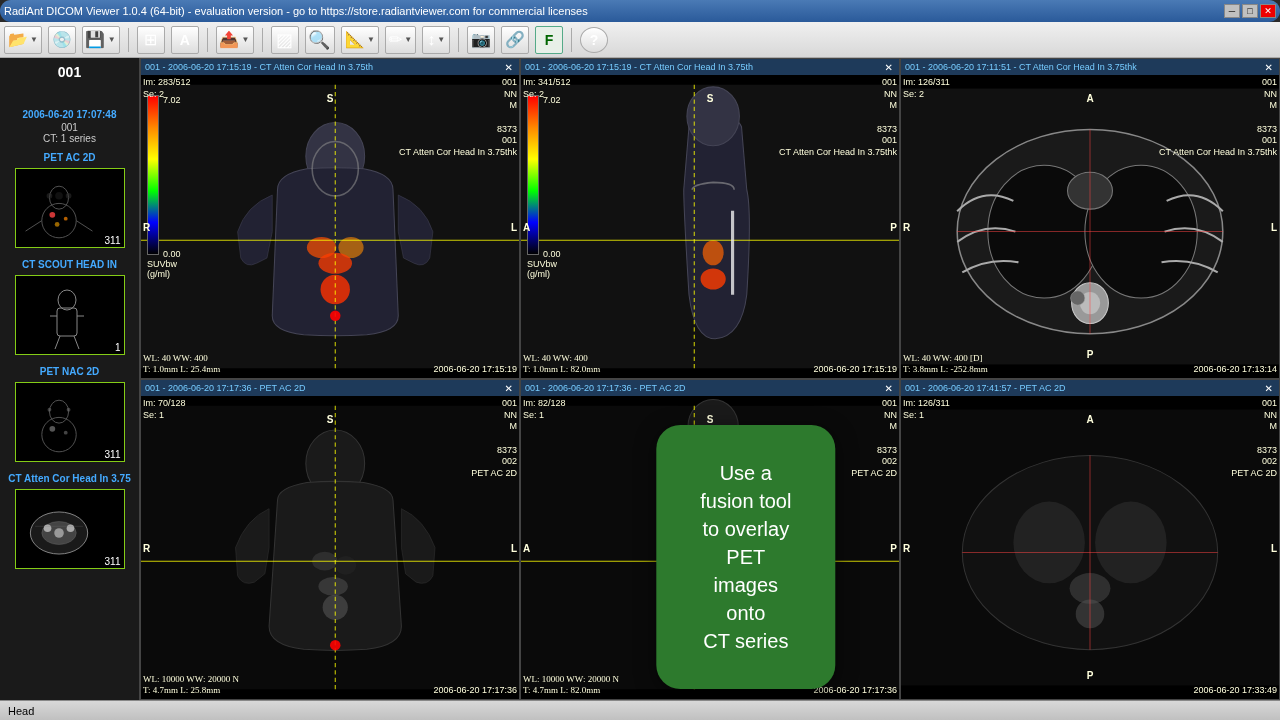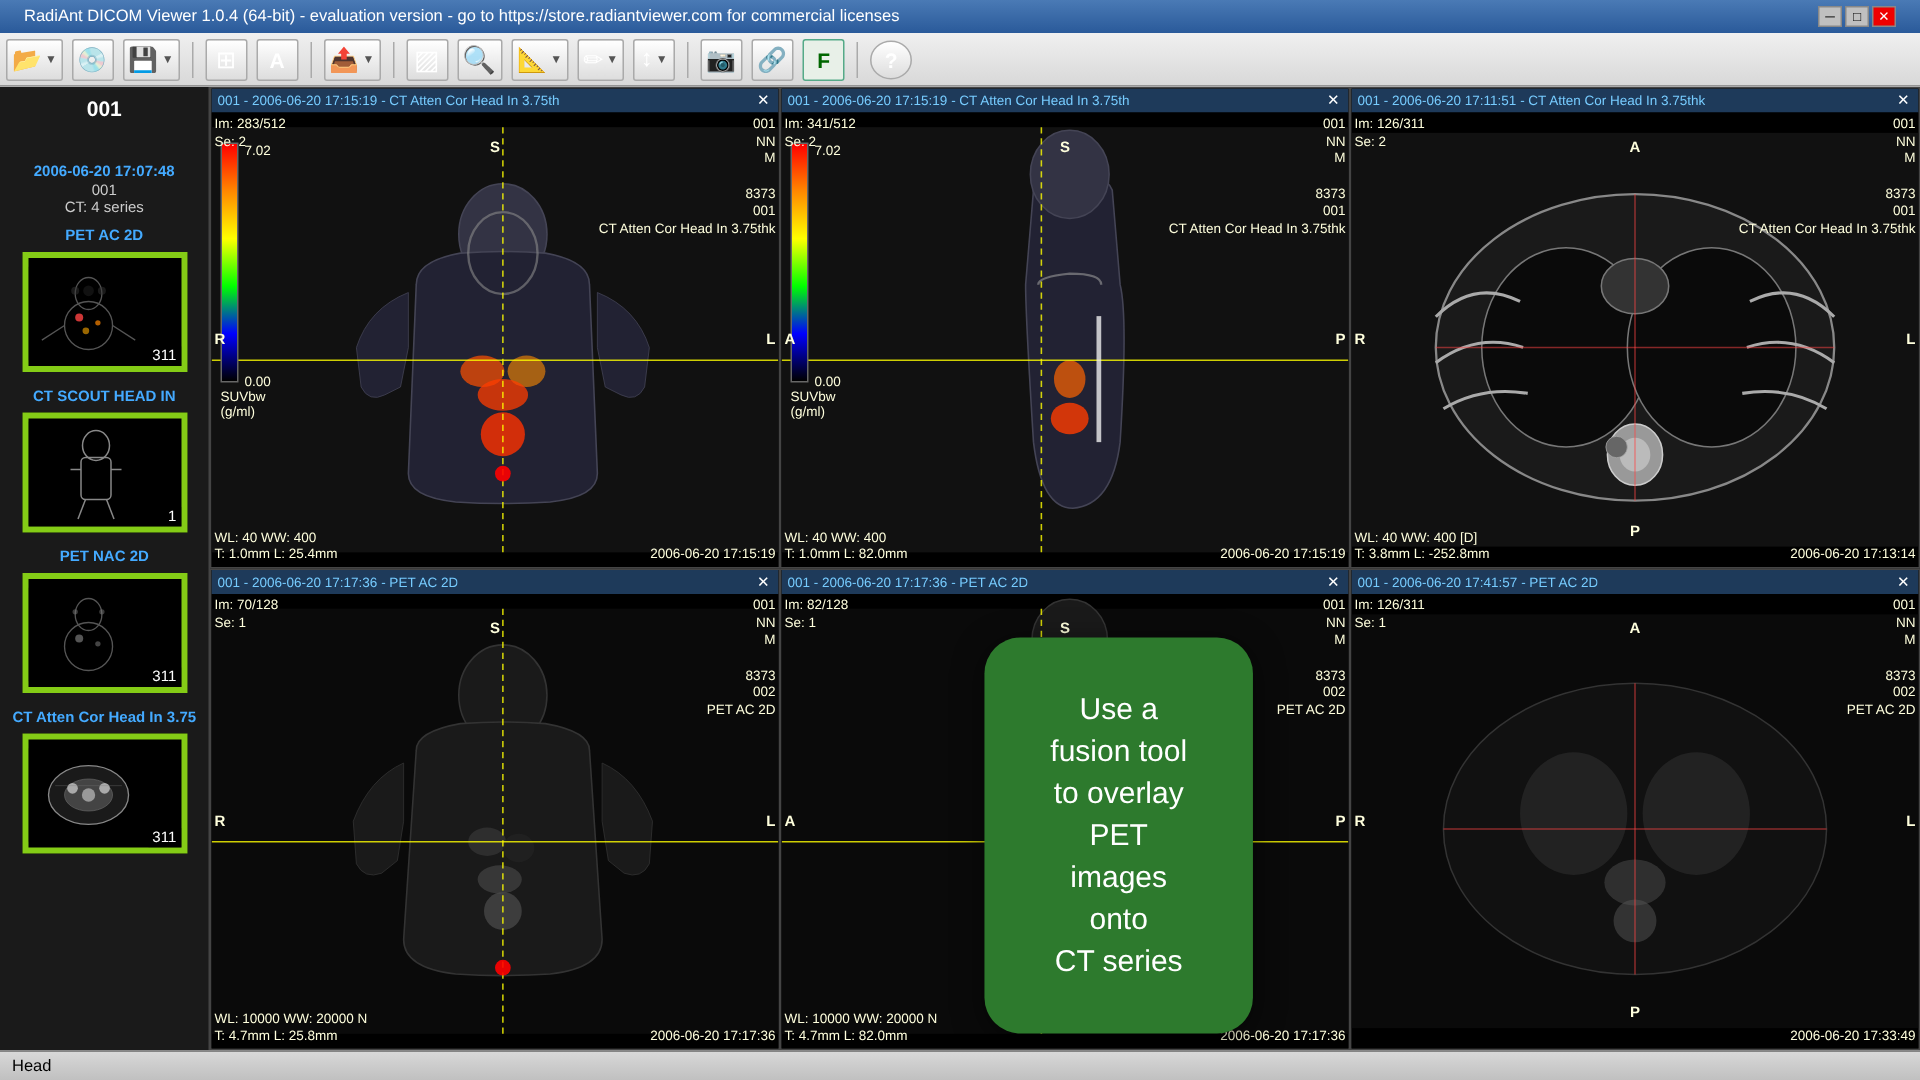--- a/index.html
+++ b/index.html
@@ -14,23 +14,24 @@
     }
 
     
     #title-bar {
       width: 100%;
       height: 22px;
       background: linear-gradient(to bottom, #4a7ab5, #2a5a9a);
       display: flex;
       align-items: center;
       justify-content: space-between;
-      padding: 0 16px;
+      padding: 0 4px;
       color: white;
       font-size: 11px;
+      border-radius: 11px;
     }
     #title-bar-controls { display: flex; gap: 2px; }
     .title-btn {
       width: 16px; height: 14px;
       background: #c0c0c0;
       border: 1px solid #888;
       display: flex; align-items: center; justify-content: center;
       font-size: 9px; color: #000; cursor: pointer;
     }
 
@@ -111,21 +112,21 @@
     .series-label {
       text-align: center;
       font-size: 10px;
       color: #4af;
       font-weight: bold;
       margin-top: 6px;
       padding: 2px 0;
     }
     .series-thumbnail {
       background: #000;
-      border: 4px solid #84cc16;
+      border: 1px solid #84cc16;
       width: 110px;
       height: 80px;
       margin: 3px auto;
       display: flex;
       align-items: flex-end;
       justify-content: flex-end;
       position: relative;
       overflow: hidden;
     }
     .series-thumbnail .thumb-num {
@@ -179,21 +180,21 @@
     
     .vp-overlay-tl, .vp-overlay-tr, .vp-overlay-bl, .vp-overlay-br {
       position: absolute;
       font-size: 9px;
       color: #ffd;
       line-height: 1.3;
       pointer-events: none;
     }
     .vp-overlay-tl { top: 2px; left: 2px; }
     .vp-overlay-tr { top: 2px; right: 2px; text-align: right; }
-    .vp-overlay-bl { bottom: 2px; left: 2px; }
+    .vp-overlay-bl { bottom: 2px; left: 2px; font-family: Liberation Serif, serif; }
     .vp-overlay-br { bottom: 2px; right: 2px; text-align: center; }
 
     
     .orient-label {
       position: absolute;
       font-size: 10px;
       color: #ffd;
       font-weight: bold;
     }
     .orient-top { top: 18px; left: 50%; transform: translateX(-50%); }
@@ -339,21 +340,21 @@
     <span>?</span>
   </div>
 </div>
 
 <div id="main">
 
   <div id="sidebar">
     <div class="patient-id">001</div>
     <div class="patient-date">2006-06-20 17:07:48</div>
     <div class="patient-info">001</div>
-    <div class="patient-info">CT: 4 series</div>
+    <div class="patient-info">CT: 1 series</div>
 
     <div class="series-label">PET AC 2D</div>
     <div class="series-thumbnail">
       <svg class="sidebar-svg" viewBox="0 0 90 70" xmlns="http://www.w3.org/2000/svg">
         <rect width="90" height="70" fill="#000"></rect>
 
         <ellipse cx="45" cy="20" rx="10" ry="12" fill="none" stroke="#555" stroke-width="1"></ellipse>
         <ellipse cx="45" cy="44" rx="18" ry="18" fill="none" stroke="#555" stroke-width="1"></ellipse>
         <line x1="27" y1="44" x2="10" y2="55" stroke="#555" stroke-width="1"></line>
         <line x1="63" y1="44" x2="80" y2="55" stroke="#555" stroke-width="1"></line>

